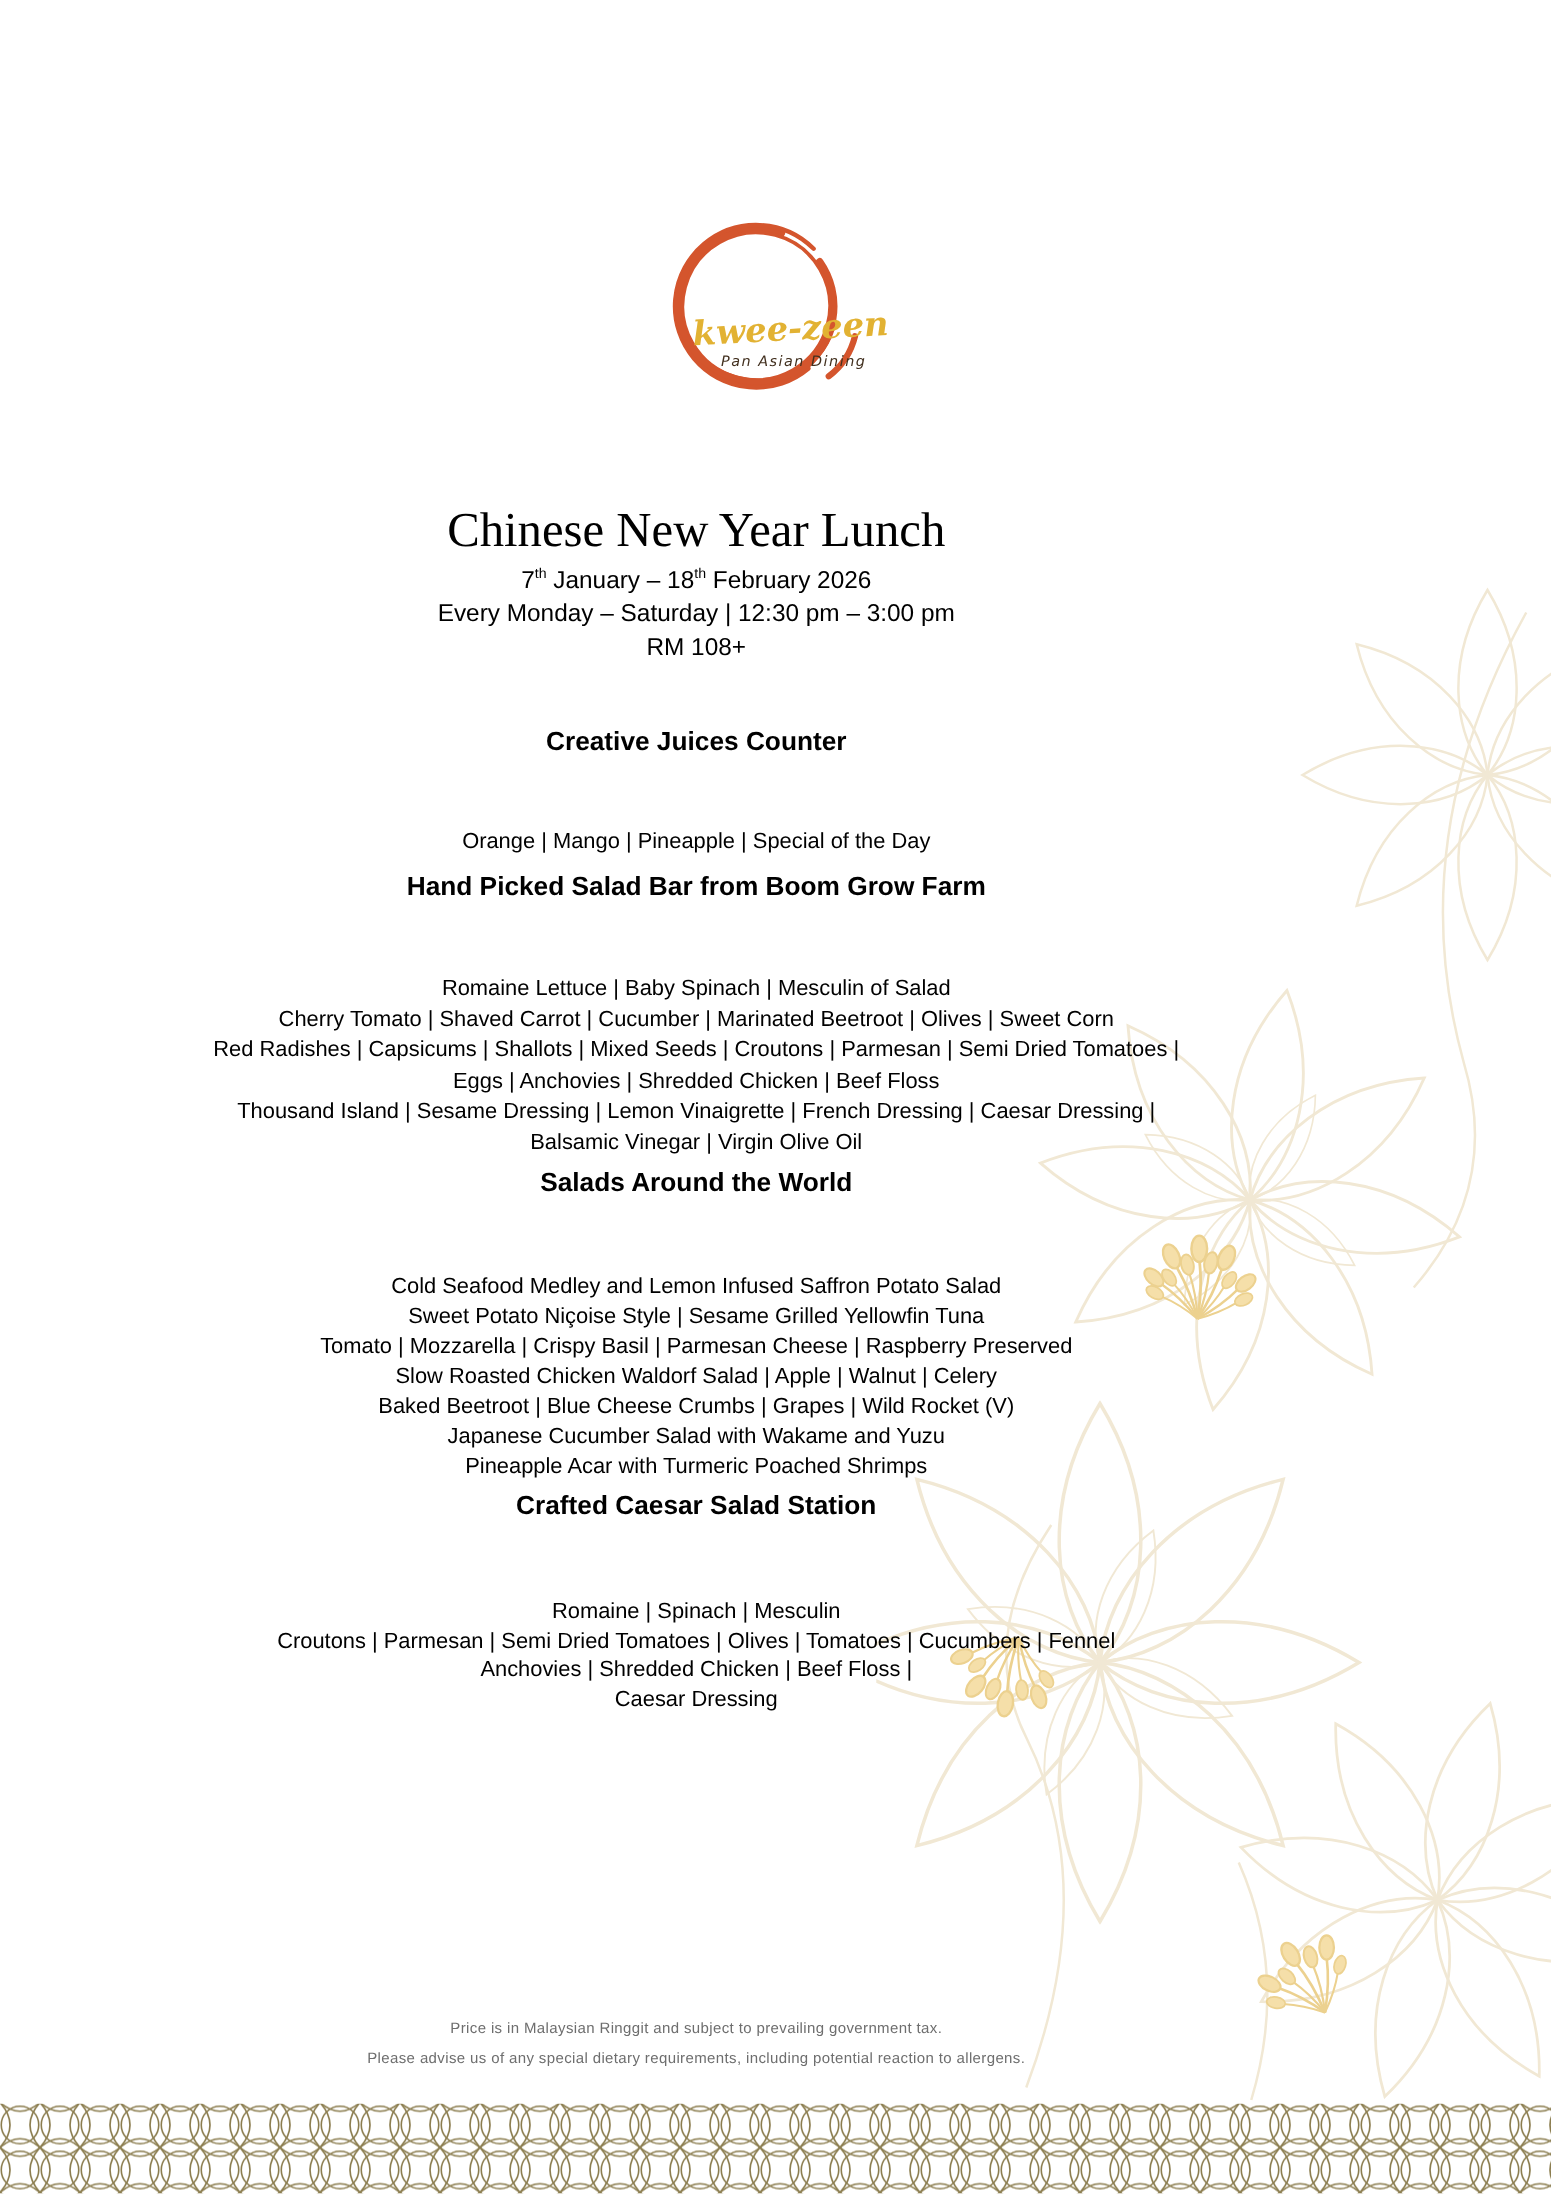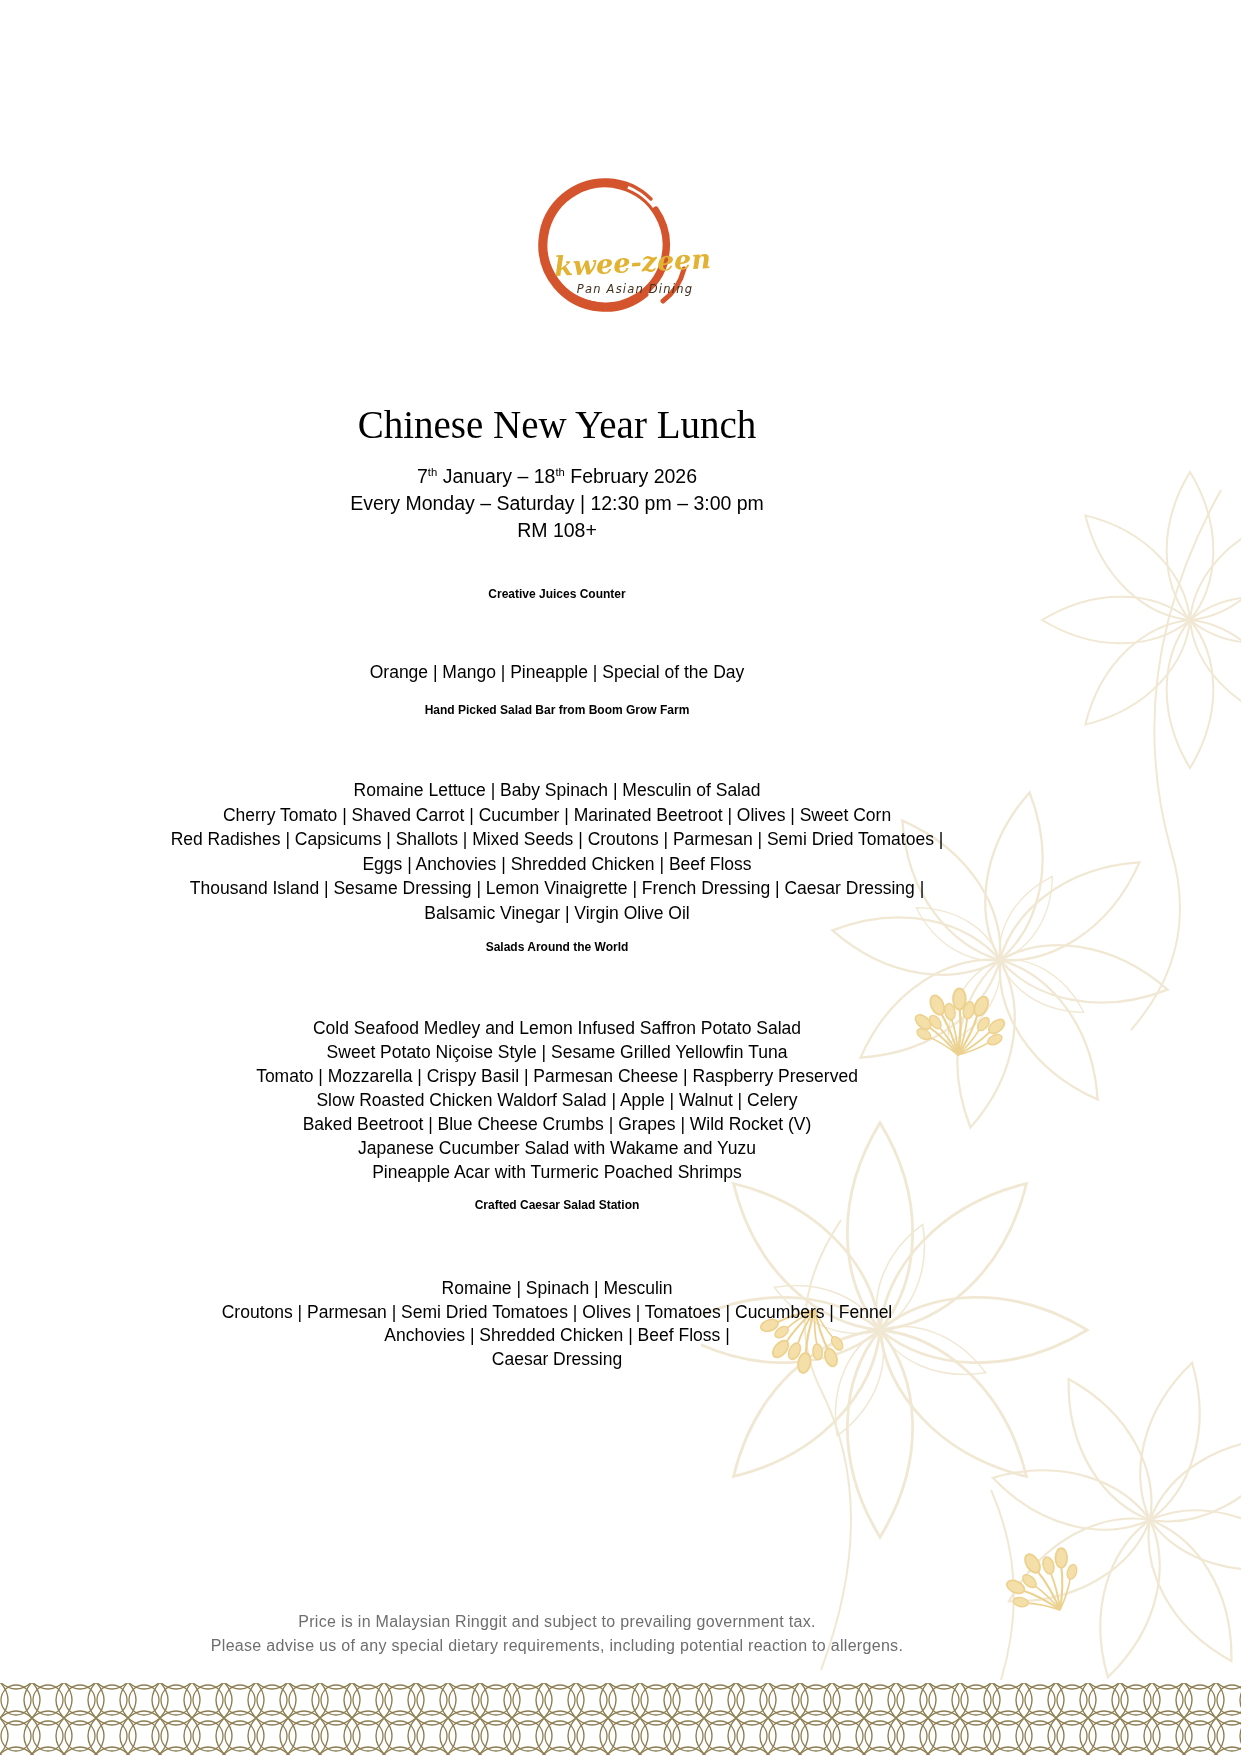--- a/index.html
+++ b/index.html
@@ -2,29 +2,29 @@
 <html><head>
 <meta charset="utf-8">
 <style>
   html,body { margin:0; padding:0; background:#ffffff; }
   .page {
     position:relative; width:1241px; height:1755px; background:#ffffff;
     overflow:hidden; font-family:"Liberation Sans", sans-serif; color:#000;
   }
   .col { position:absolute; left:0; width:1114px; text-align:center; }
   .page-title { top:400px; font-family:"Liberation Serif", serif; font-size:39px; line-height:50px; }
-  .subhead { top:451px; font-size:19.5px; line-height:27px;margin-top:12px; }
+  .subhead { top:451px; font-size:19.5px; line-height:27px; }
   .subhead sup { font-size:0.58em; vertical-align:super; line-height:0; }
-  .heading { font-size:12px; font-weight:bold; line-height:22px; }
+  .heading { font-size:21px; font-weight:bold; line-height:22px; }
   .mlines  { font-size:17.5px; line-height:24.5px;margin-top:30px; }
   .h-s0 { top:583px; } .l-s0 { top:630px; line-height:24px; }
   .h-s1 { top:699px; } .l-s1 { top:748px; }
   .h-s2 { top:936px; } .l-s2 { top:986px; line-height:24px; }
   .h-s3 { top:1194px; } .l-s3 { top:1247px; line-height:23.5px; }
-  .footer { top:1610px; font-size:16px; line-height:24px; color:#6e6e6e; letter-spacing:0.3px;text-align:center; }
+  .footer { top:1610px; font-size:12px; line-height:24px; color:#6e6e6e; letter-spacing:0.3px;text-align:center; }
   .logo-svg { position:absolute; left:513px; top:171px; }
   .floral { position:absolute; right:0; top:430px; pointer-events:none; }
   .floral .outl path, .floral .outl use { vector-effect:non-scaling-stroke; }
   .lattice { position:absolute; left:0; bottom:0; }
 </style>
 </head>
 <body>
 
 <div class="page">
 

